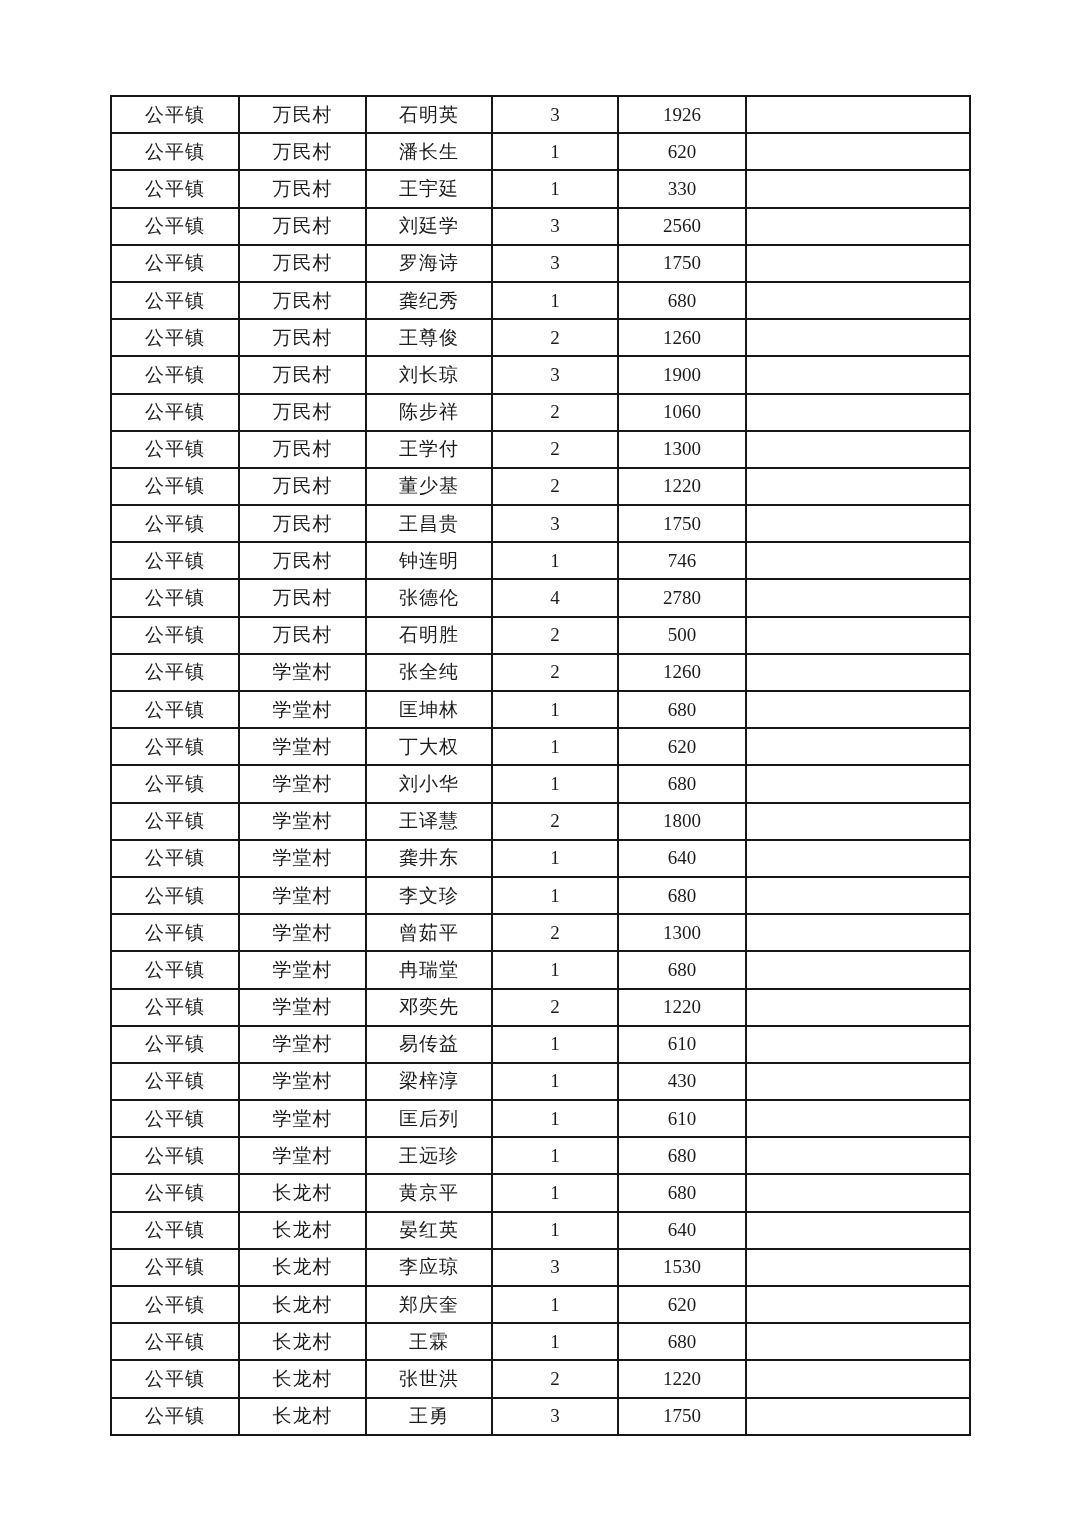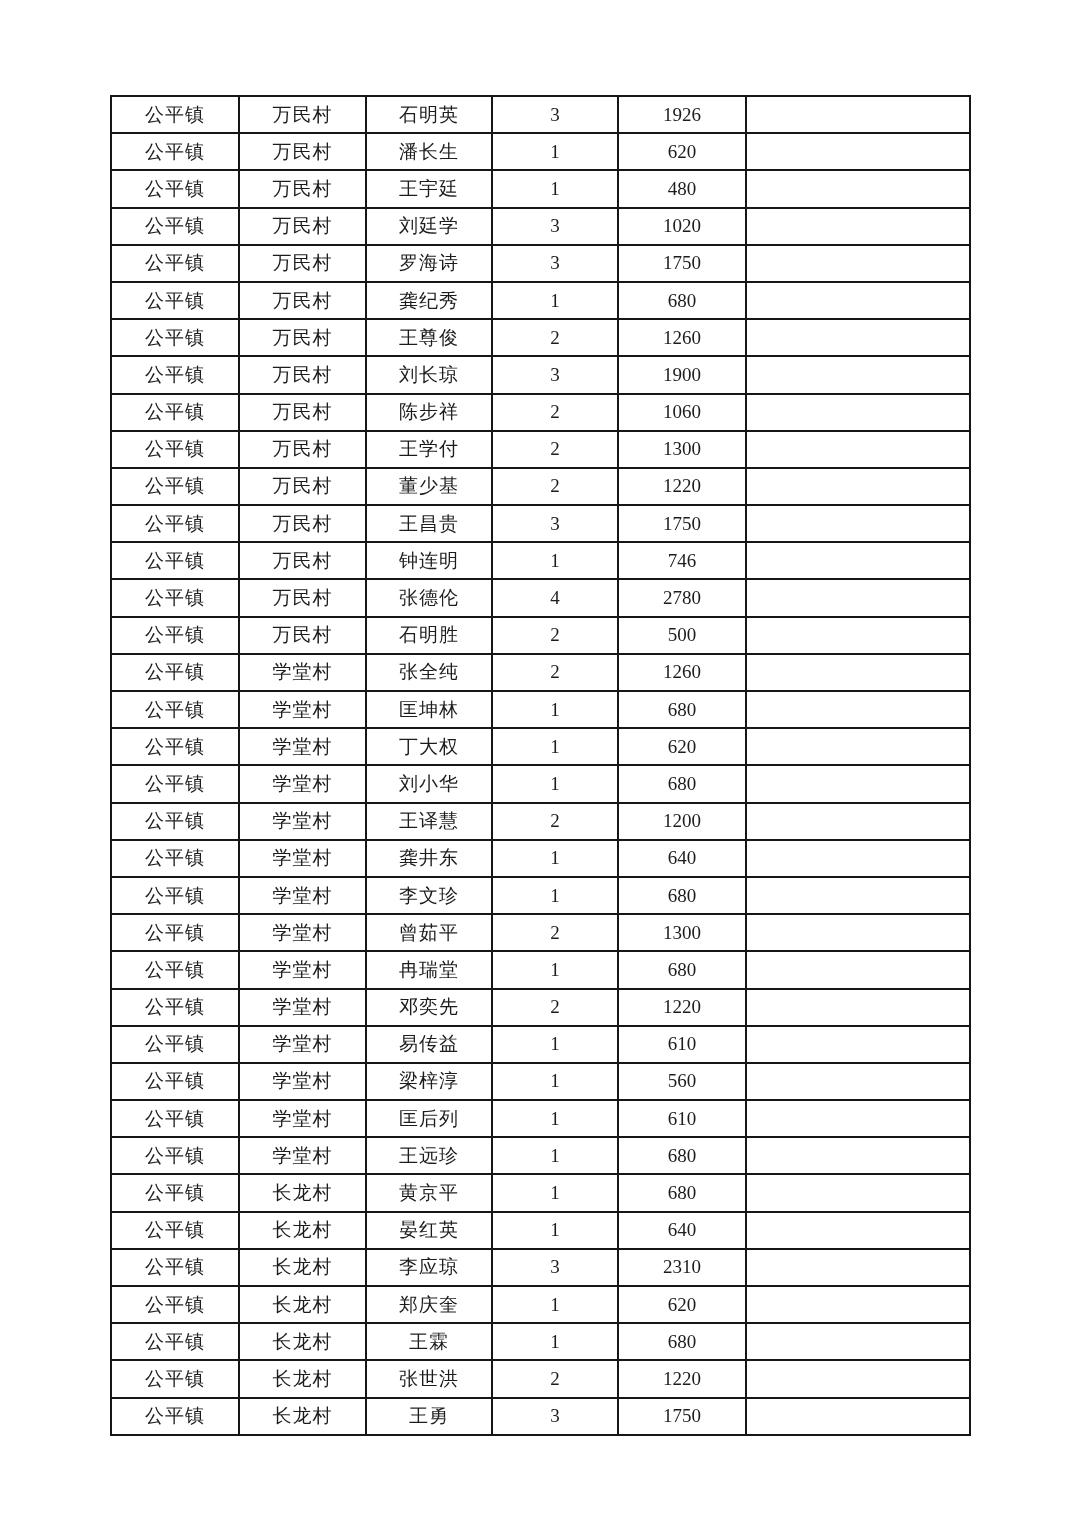--- a/index.html
+++ b/index.html
@@ -72,29 +72,29 @@
           <td>潘长生</td>
           <td class="num">1</td>
           <td class="num">620</td>
           <td></td>
         </tr>
         <tr>
           <td>公平镇</td>
           <td>万民村</td>
           <td>王宇廷</td>
           <td class="num">1</td>
-          <td class="num">480</td>
+          <td class="num">330</td>
           <td></td>
         </tr>
         <tr>
           <td>公平镇</td>
           <td>万民村</td>
           <td>刘廷学</td>
           <td class="num">3</td>
-          <td class="num">1020</td>
+          <td class="num">2560</td>
           <td></td>
         </tr>
         <tr>
           <td>公平镇</td>
           <td>万民村</td>
           <td>罗海诗</td>
           <td class="num">3</td>
           <td class="num">1750</td>
           <td></td>
         </tr>
@@ -208,21 +208,21 @@
           <td>刘小华</td>
           <td class="num">1</td>
           <td class="num">680</td>
           <td></td>
         </tr>
         <tr>
           <td>公平镇</td>
           <td>学堂村</td>
           <td>王译慧</td>
           <td class="num">2</td>
-          <td class="num">1200</td>
+          <td class="num">1800</td>
           <td></td>
         </tr>
         <tr>
           <td>公平镇</td>
           <td>学堂村</td>
           <td>龚井东</td>
           <td class="num">1</td>
           <td class="num">640</td>
           <td></td>
         </tr>
@@ -264,21 +264,21 @@
           <td>易传益</td>
           <td class="num">1</td>
           <td class="num">610</td>
           <td></td>
         </tr>
         <tr>
           <td>公平镇</td>
           <td>学堂村</td>
           <td>梁梓淳</td>
           <td class="num">1</td>
-          <td class="num">560</td>
+          <td class="num">430</td>
           <td></td>
         </tr>
         <tr>
           <td>公平镇</td>
           <td>学堂村</td>
           <td>匡后列</td>
           <td class="num">1</td>
           <td class="num">610</td>
           <td></td>
         </tr>
@@ -304,21 +304,21 @@
           <td>晏红英</td>
           <td class="num">1</td>
           <td class="num">640</td>
           <td></td>
         </tr>
         <tr>
           <td>公平镇</td>
           <td>长龙村</td>
           <td>李应琼</td>
           <td class="num">3</td>
-          <td class="num">2310</td>
+          <td class="num">1530</td>
           <td></td>
         </tr>
         <tr>
           <td>公平镇</td>
           <td>长龙村</td>
           <td>郑庆奎</td>
           <td class="num">1</td>
           <td class="num">620</td>
           <td></td>
         </tr>

